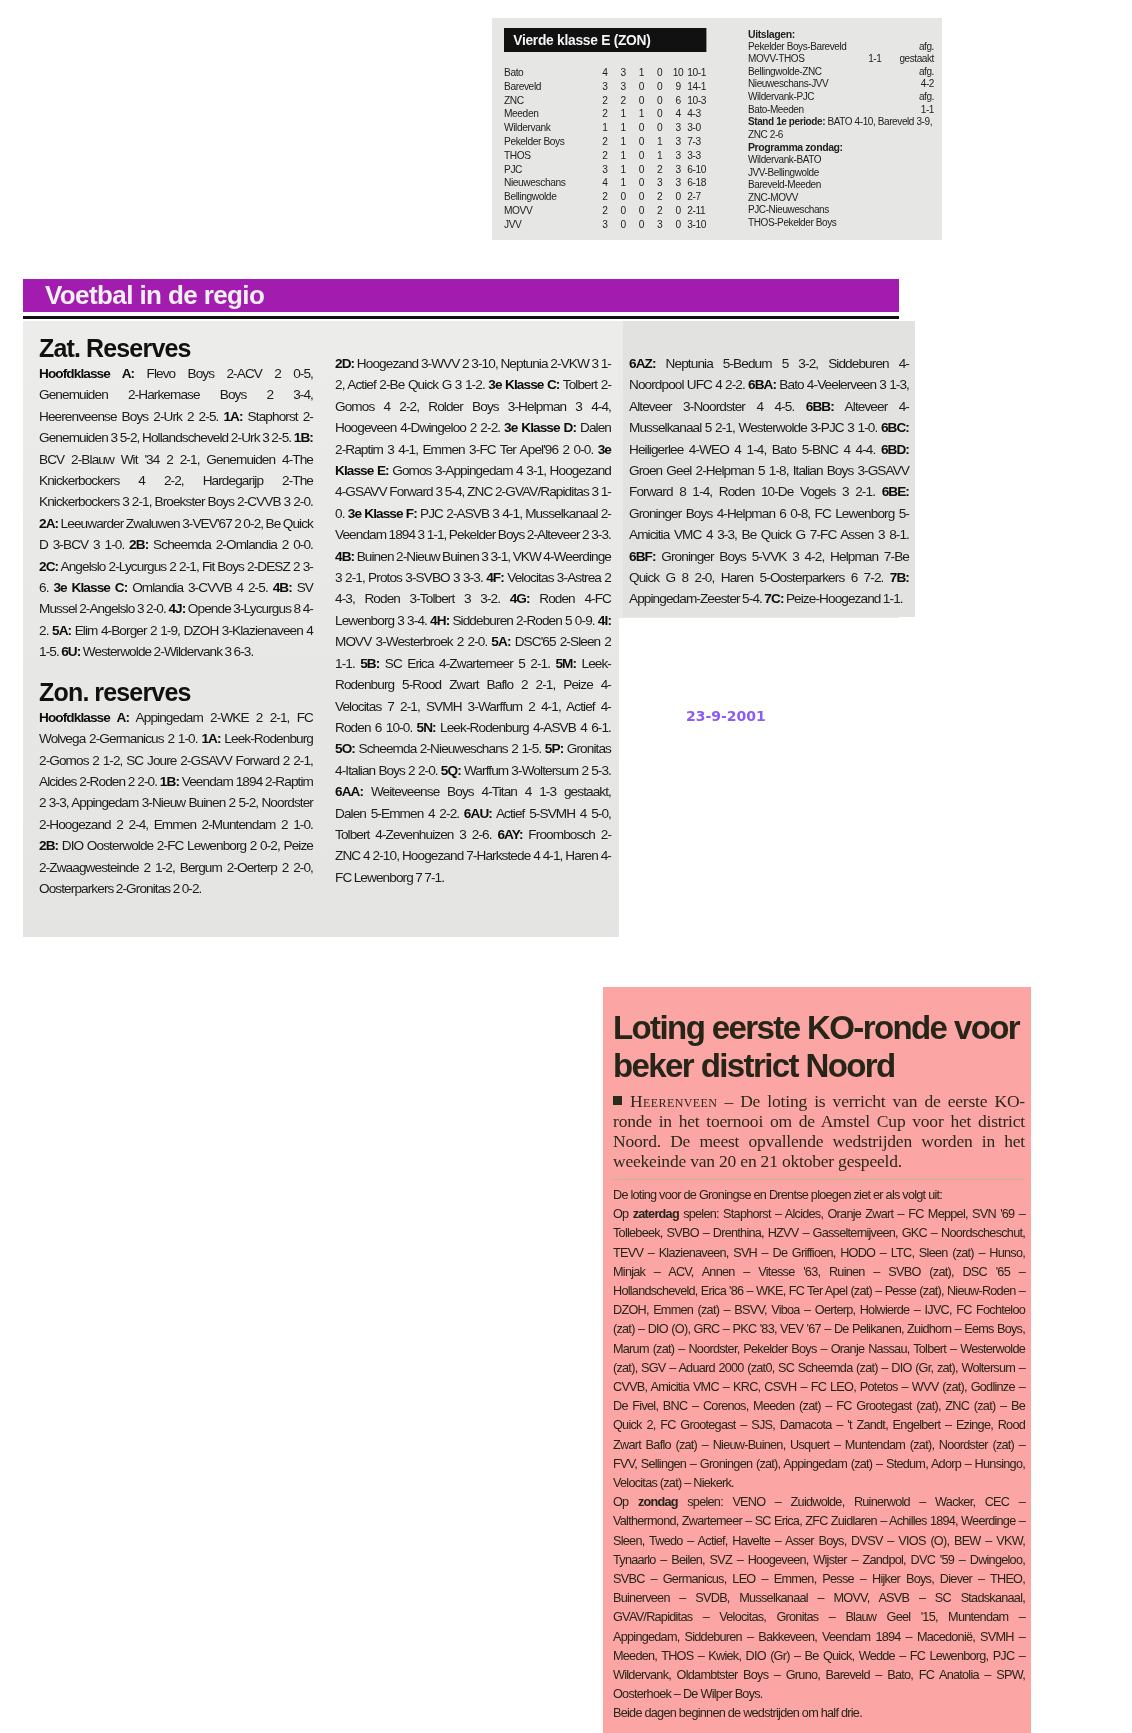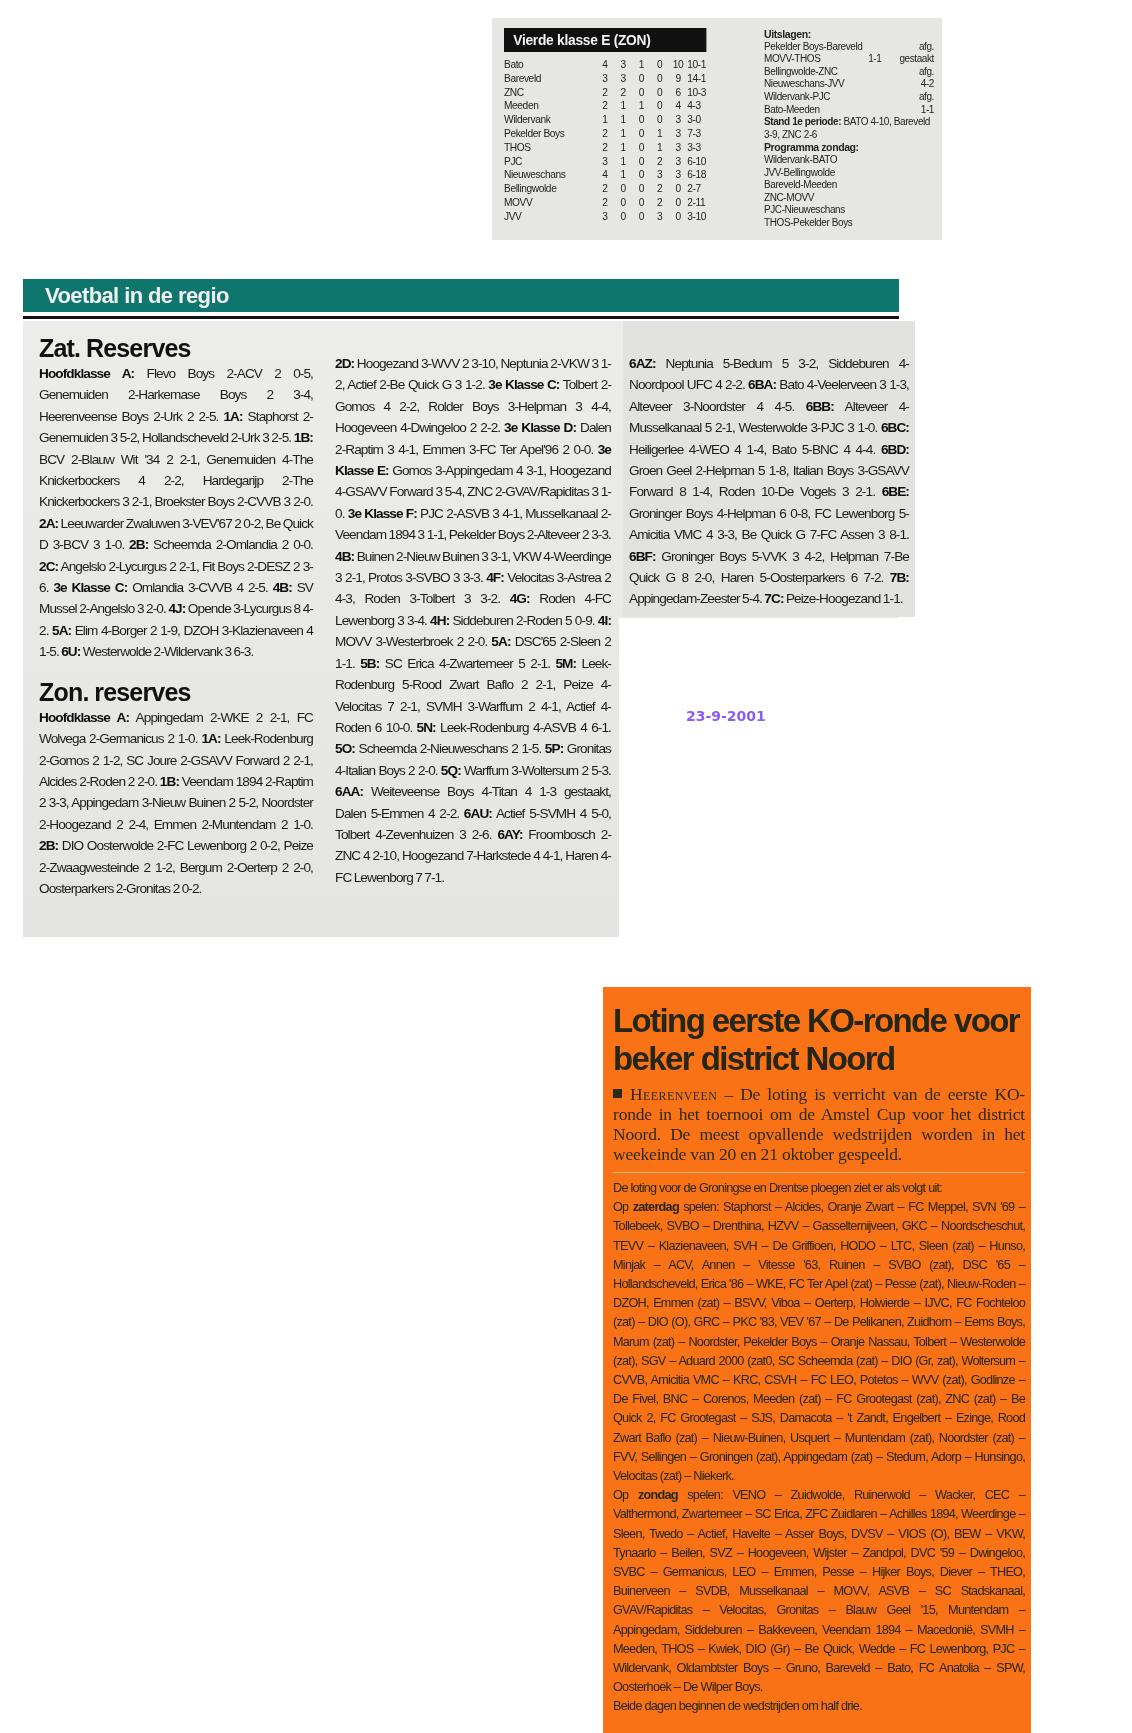--- a/index.html
+++ b/index.html
@@ -4,53 +4,53 @@
 <style>
   * { box-sizing: border-box; margin: 0; padding: 0; }
   html, body { width: 1132px; height: 1733px; background: #ffffff; overflow: hidden; }
   body { position: relative; font-family: "Liberation Sans", sans-serif; color: #1a1a1a; }
 
   
   .league-clip {
     position: absolute; left: 492px; top: 18px; width: 450px; height: 222px;
     background: #e6e6e4;
     padding: 10px 8px 4px 12px;
-    display: flex; gap: 24px;
+    display: flex; gap: 8px;
   }
   .league-left { width: 236px; }
   .league-header {
     background: #111; color: #f4f4f4;
     font-family: "Liberation Sans", sans-serif; font-weight: bold;
     font-size: 15px; letter-spacing: -0.3px;
     padding: 2px 10px; width: 220px; height: 24px; line-height: 20px;
     transform: scaleX(0.92); transform-origin: left center;
   }
-  .standings { margin-top: 6px; width: 224px; border-collapse: collapse; }
+  .standings { margin-top: 14px; width: 224px; border-collapse: collapse; }
   .standings td {
     font-family: "Liberation Sans Narrow", "Liberation Sans", sans-serif;
     font-size: 10.2px; line-height: 13.8px; padding: 0; color: #222;
     letter-spacing: -0.4px;
   }
   .standings td.team { width: 90px; }
   .standings td.num { width: 18px; text-align: center; }
   .standings td.goals { width: 40px; text-align: left; }
   .league-right { flex: 1; font-size: 10px; line-height: 12.6px; color: #222; letter-spacing: -0.4px; }
   .league-right .sub-h { font-weight: bold; font-size: 10.5px; }
   .res-row { display: flex; justify-content: space-between; }
   .res-row .mid { flex: 0 0 auto; margin-left: auto; margin-right: 18px; }
   .bold-inline { font-weight: bold; }
 
   
   .regio-clip {
     position: absolute; left: 17px; top: 277px; width: 882px; height: 660px;
   }
   .regio-banner {
     position: absolute; left: 6px; top: 2px; width: 876px; height: 33px;
-    background: #0f766e; color: #f0f0f0;
-    font-size: 22px; font-weight: bold; line-height: 33px; padding-left: 22px;
+    background: #a21caf; color: #f0f0f0;
+    font-size: 26px; font-weight: bold; line-height: 33px; padding-left: 22px;
     letter-spacing: -0.6px;
   }
   .regio-rule { position: absolute; left: 6px; top: 39px; width: 876px; height: 3px; background: #111; }
   .regio-body {
     position: absolute; left: 6px; top: 44px; width: 876px; height: 616px;
     background: linear-gradient(180deg, #ececea 0%, #e4e4e2 100%);
   }
   .col {
     position: absolute; top: 52px;
     font-family: "Liberation Sans", sans-serif;
@@ -70,22 +70,22 @@
   .lower-trim { position: absolute; left: 602px; top: 341px; width: 300px; height: 320px; background: #ffffff; }
 
   .date-label {
     position: absolute; left: 686px; top: 708px;
     font-family: "DejaVu Sans", sans-serif; font-size: 14px; font-weight: bold; color: #8b5cf6;
   }
 
   
   .loting-clip {
     position: absolute; left: 603px; top: 987px; width: 428px; height: 746px;
-    background: #f97316;
-    padding: 15px 6px 0 10px;
+    background: #fca5a5;
+    padding: 22px 6px 0 10px;
     overflow: hidden;
   }
   .loting-title {
     font-family: "Liberation Sans", sans-serif; font-weight: bold;
     font-size: 33px; line-height: 38px; letter-spacing: -1.6px; color: #262618;
   }
   .loting-lead {
     margin-top: 6px;
     font-family: "Liberation Serif", serif; font-size: 17.5px; line-height: 20px;
     color: #2a2a1a; text-align: justify; letter-spacing: -0.2px;

